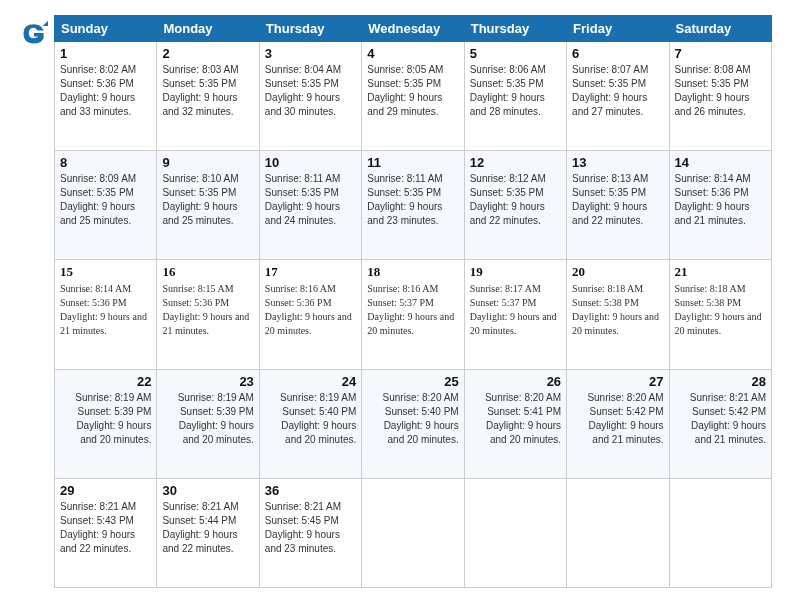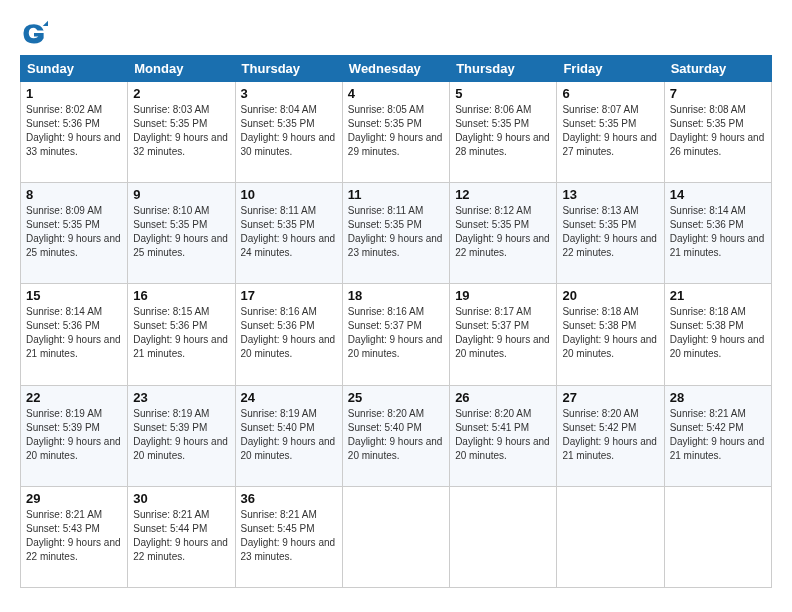--- a/index.html
+++ b/index.html
@@ -8,21 +8,20 @@
       height: 612px;
       font-family: Arial, sans-serif;
       background: #fff;
       overflow: hidden;
     }
     .page {
       width: 792px;
       height: 596px;
       padding: 15px 20px 8px 20px;
       display: flex;
-      flex-direction: column;
     }
     .header {
       display: flex;
       align-items: flex-start;
       justify-content: space-between;
       margin-bottom: 8px;
     }
     .logo {
       display: flex;
       align-items: center;
@@ -193,21 +192,21 @@
           </td>
           <td style="background: rgb(245, 248, 252);">
             <span class="day-num">13</span>
             <div class="day-info">Sunrise: 8:13 AM<br>Sunset: 5:35 PM<br>Daylight: 9 hours and 22 minutes.</div>
           </td>
           <td style="background: rgb(245, 248, 252);">
             <span class="day-num">14</span>
             <div class="day-info">Sunrise: 8:14 AM<br>Sunset: 5:36 PM<br>Daylight: 9 hours and 21 minutes.</div>
           </td>
         </tr>
-        <tr class="week-row" style="background: rgb(255, 255, 255);">
+        <tr class="week-row" style="background: rgb(255, 255, 255); font-family: Liberation Serif, serif;">
           <td>
             <span class="day-num">15</span>
             <div class="day-info">Sunrise: 8:14 AM<br>Sunset: 5:36 PM<br>Daylight: 9 hours and 21 minutes.</div>
           </td>
           <td>
             <span class="day-num">16</span>
             <div class="day-info">Sunrise: 8:15 AM<br>Sunset: 5:36 PM<br>Daylight: 9 hours and 21 minutes.</div>
           </td>
           <td>
             <span class="day-num">17</span>
@@ -223,21 +222,21 @@
           </td>
           <td>
             <span class="day-num">20</span>
             <div class="day-info">Sunrise: 8:18 AM<br>Sunset: 5:38 PM<br>Daylight: 9 hours and 20 minutes.</div>
           </td>
           <td>
             <span class="day-num">21</span>
             <div class="day-info">Sunrise: 8:18 AM<br>Sunset: 5:38 PM<br>Daylight: 9 hours and 20 minutes.</div>
           </td>
         </tr>
-        <tr class="week-row" style="background: #4c1d95;">
+        <tr class="week-row" style="background: #4c1d95; text-align: right;">
           <td style="background: rgb(245, 248, 252);">
             <span class="day-num">22</span>
             <div class="day-info">Sunrise: 8:19 AM<br>Sunset: 5:39 PM<br>Daylight: 9 hours and 20 minutes.</div>
           </td>
           <td style="background: rgb(245, 248, 252);">
             <span class="day-num">23</span>
             <div class="day-info">Sunrise: 8:19 AM<br>Sunset: 5:39 PM<br>Daylight: 9 hours and 20 minutes.</div>
           </td>
           <td style="background: rgb(245, 248, 252);">
             <span class="day-num">24</span>

